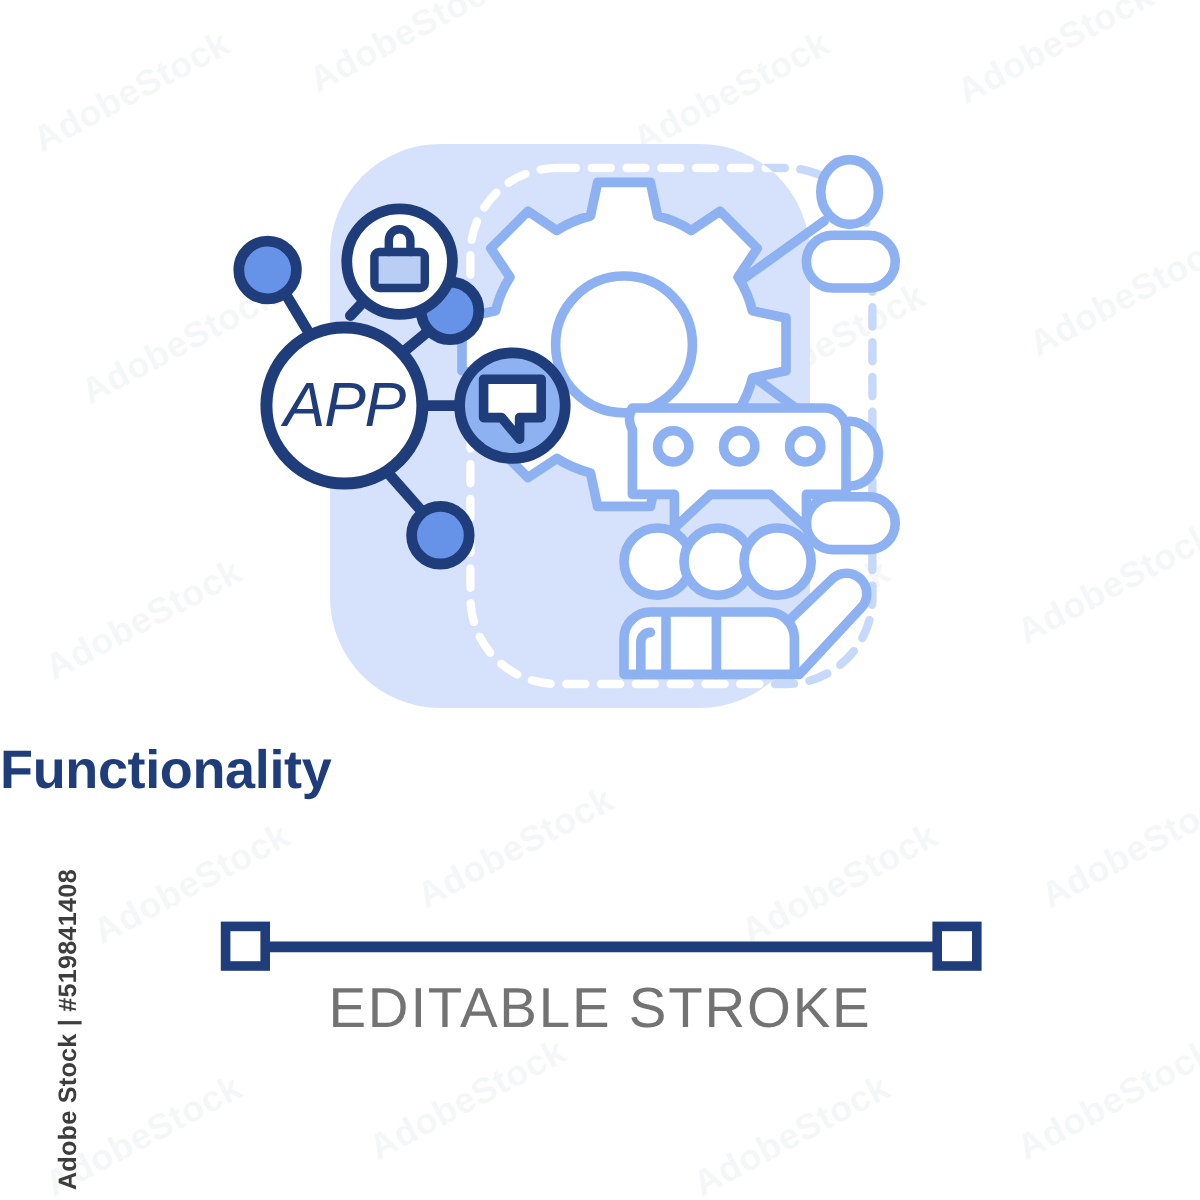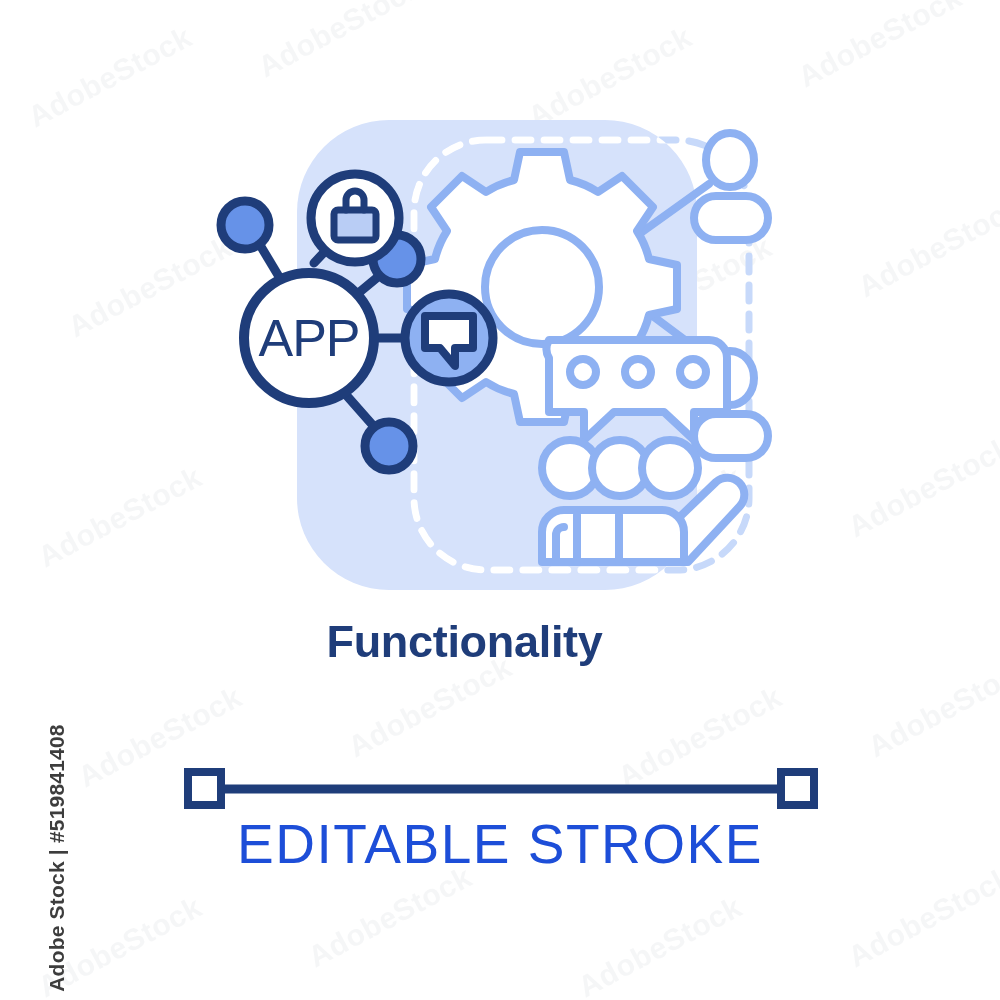--- a/index.html
+++ b/index.html
@@ -56,33 +56,34 @@
     color: rgba(120,130,150,0.075);
     white-space: nowrap;
     transform: rotate(-28deg);
     font-size: 30px;
     letter-spacing: 0.5px;
   }
 
   
   .illustration {
     position: absolute;
-    left: 164px;
+    left: 142px;
     top: 100px;
     width: 700px;
     height: 500px;
+    font-style: italic;
   }
 
   
   .title-block {
     position: absolute;
     left: 0px;
     top: 612px;
     width: 929px;
-    text-align: center;
+    text-align: left;
     font-family: "Liberation Sans", sans-serif;
     font-size: 45px;
     font-weight: 700;
     line-height: 1.33;
     letter-spacing: -0.3px;
     color: #1f3d7a;
   }
   .title-line { display: block; }
 
   
@@ -94,24 +95,24 @@
     height: 60px;
   }
 
   .caption {
     position: absolute;
     left: 0px;
     top: 812px;
     width: 1000px;
     text-align: center;
     font-family: "Liberation Sans", sans-serif;
-    font-size: 55px;
+    font-size: 47px;
     font-weight: 400;
     letter-spacing: 1.5px;
-    color: #1d4ed8;
+    color: #737373;
   }
 </style>
 </head>
 <body>
 
 <div id="stage">
 
   <div class="watermark-left">
     <div class="wm-tile" style="left:20px; top:60px;">AdobeStock</div>
     <div class="wm-tile" style="left:250px; top:10px;">AdobeStock</div>

